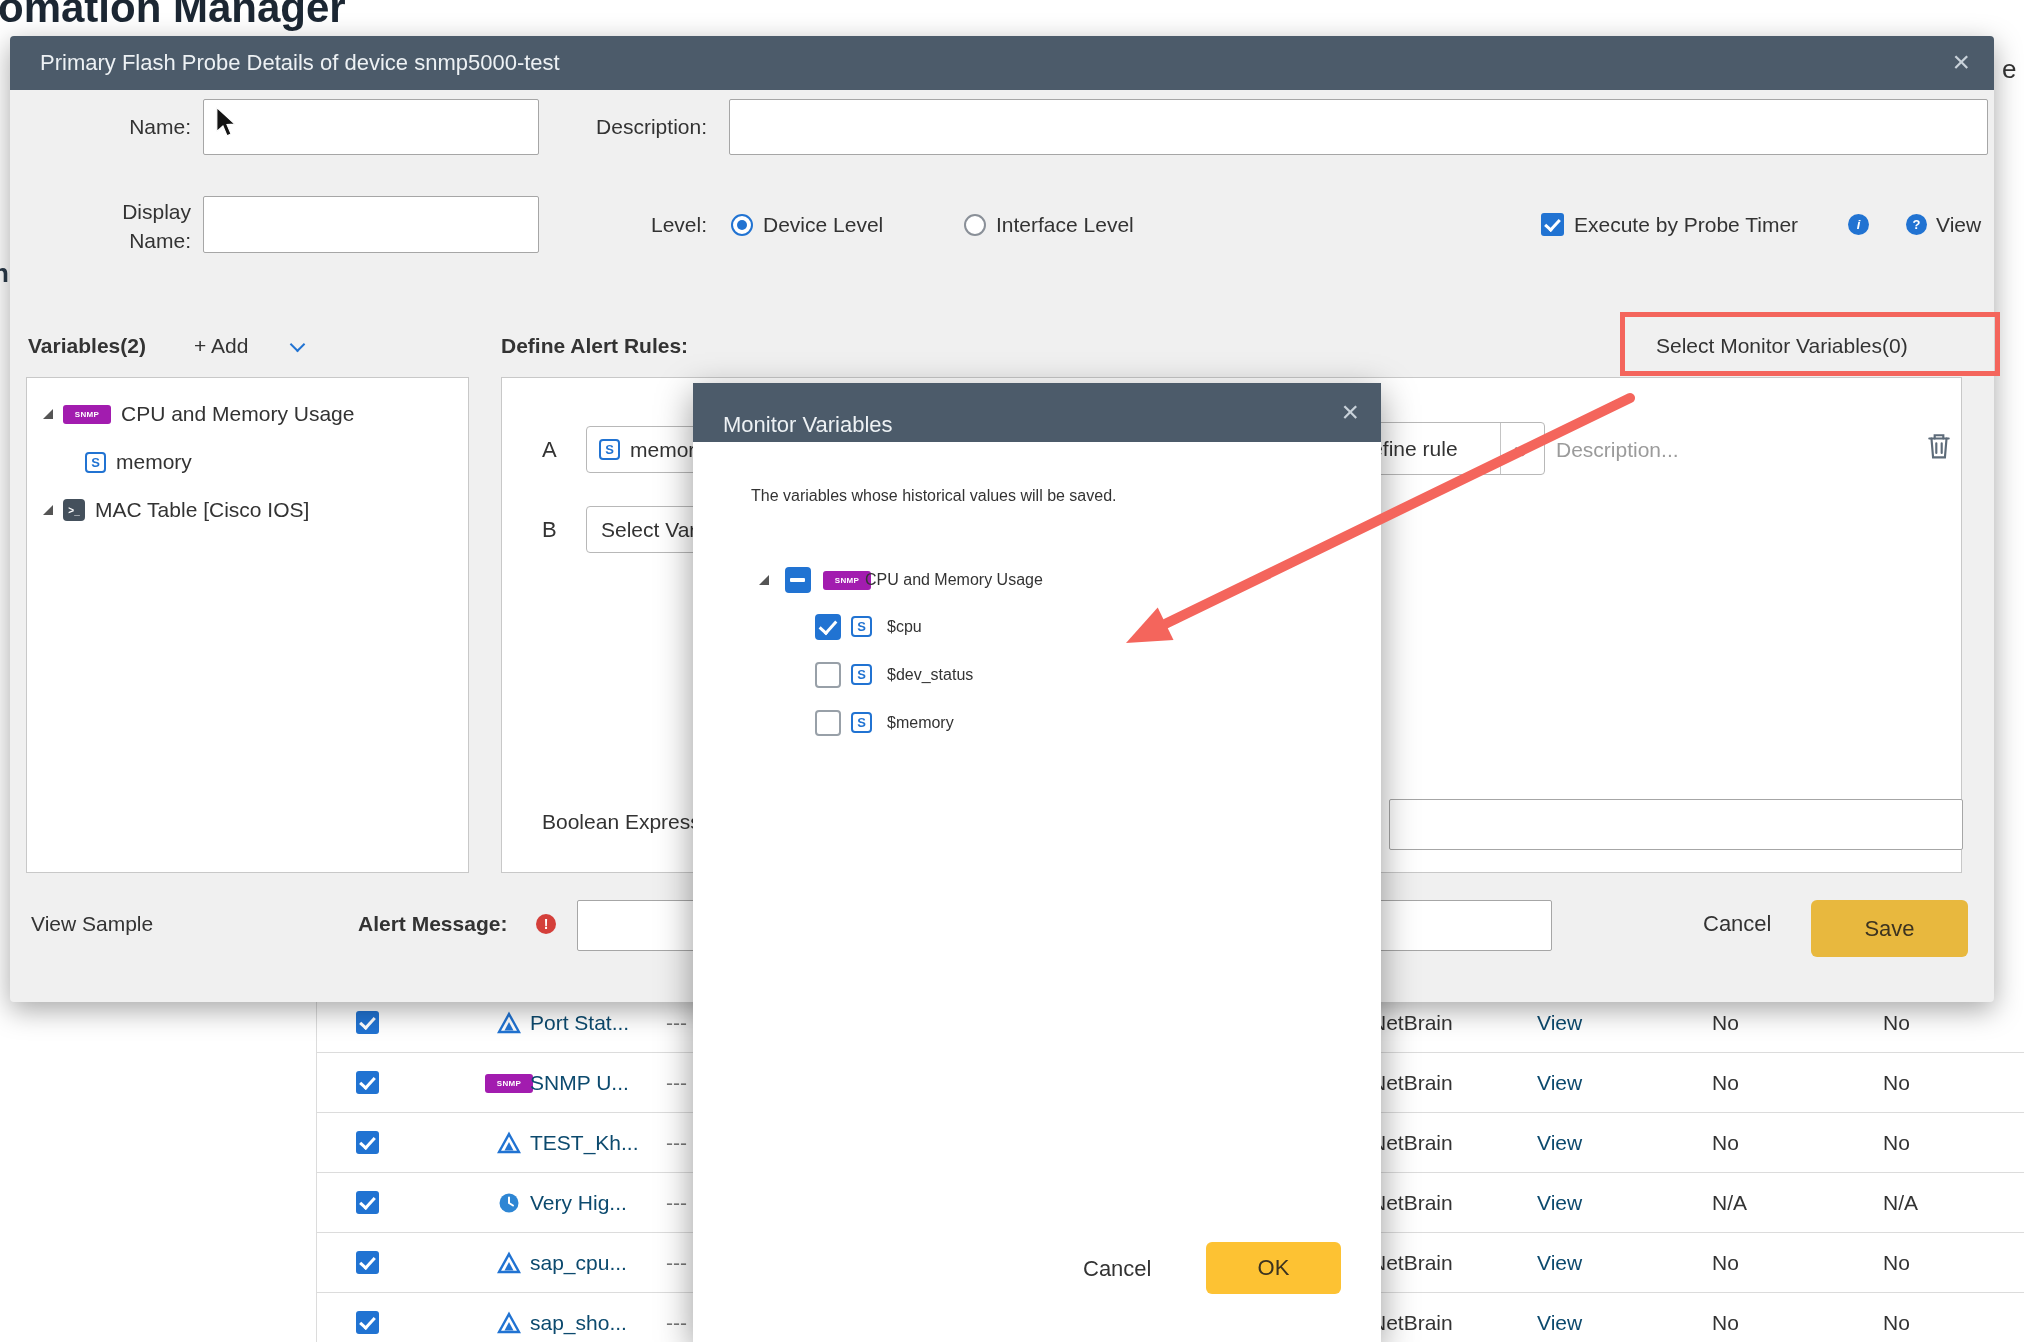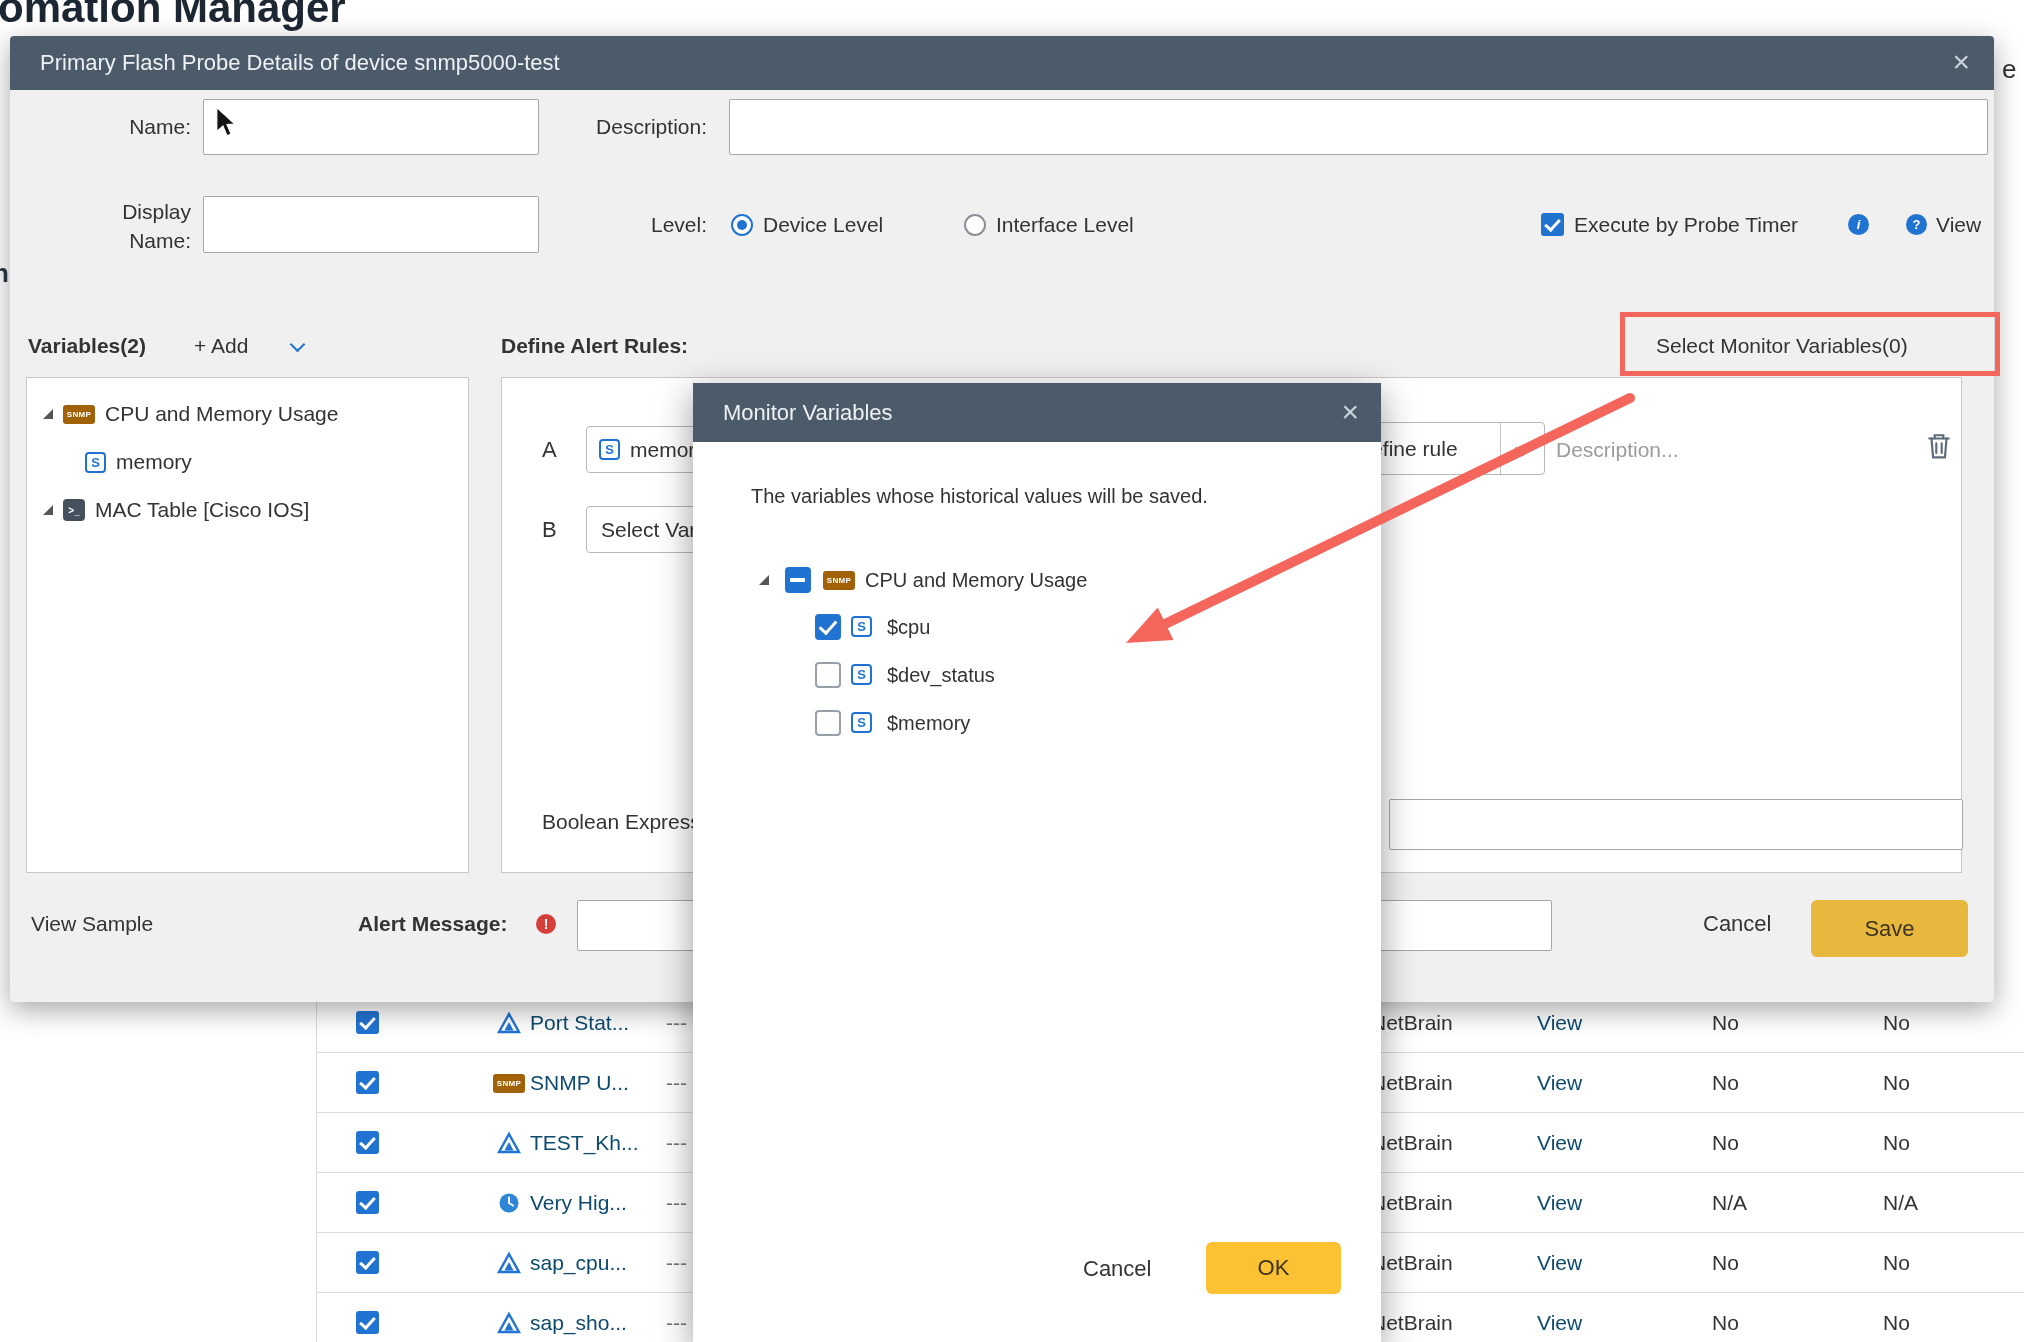--- a/index.html
+++ b/index.html
@@ -35,21 +35,21 @@
   .radio { position:absolute; width:22px; height:22px; border-radius:50%; background:#fff; border:2px solid #8a9098; }
   .radio.sel { border-color:#2173d2; }
   .radio.sel::after { content:""; position:absolute; left:4px; top:4px; width:10px; height:10px; border-radius:50%; background:#2173d2; }
 
   .chev { display:inline-block; width:11px; height:11px; border-right:2px solid #666; border-bottom:2px solid #666; transform:rotate(45deg); }
   .chev.blue { border-color:#2173d2; }
 
   .tri { width:0; height:0; border-left:10px solid transparent; border-bottom:10px solid #555; }
 
   .sicon { display:inline-flex; align-items:center; justify-content:center; width:21px; height:21px; border:2px solid #2173d2; border-radius:4px; color:#2173d2; background:#fff; font-weight:bold; font-size:13px; flex:none; }
-  .snmpbadge { display:inline-flex; align-items:center; justify-content:center; width:32px; height:19px; background:#a16207; border-radius:3px; color:#fff; font-size:8px; font-weight:bold; letter-spacing:.3px; flex:none; }
+  .snmpbadge { display:inline-flex; align-items:center; justify-content:center; width:48px; height:19px; background:#a21caf; border-radius:3px; color:#fff; font-size:8px; font-weight:bold; letter-spacing:.3px; flex:none; }
   .term { display:inline-flex; align-items:center; justify-content:center; width:22px; height:22px; background:#44505c; border-radius:4px; color:#fff; font-size:10px; font-weight:bold; flex:none; }
 
   .link { color:#0c4a6e; cursor:pointer; white-space:nowrap; }
   .inp { position:absolute; background:#fff; border:1px solid #a6a6a6; border-radius:2px; font-size:20px; padding:0 10px; font-family:"Liberation Sans",sans-serif; }
 
   
   .dialog { position:absolute; left:10px; top:36px; width:1984px; height:966px; background:#f0f0f0; border-radius:4px; box-shadow:0 8px 28px rgba(0,0,0,.35); z-index:10; }
   .bar { position:absolute; left:0; top:0; right:0; height:54px; background:#4c5b6a; border-radius:4px 4px 0 0; }
   .bar .bar-title { position:absolute; left:30px; top:0; line-height:54px; font-size:22px; color:#edf1f4; white-space:nowrap; }
   .bar .bar-close { position:absolute; right:24px; top:0; line-height:52px; font-size:30px; color:#c9d2da; cursor:pointer; }
@@ -66,21 +66,21 @@
   .btn-gold { position:absolute; border:none; border-radius:6px; font-size:22px; color:#3c3320; font-family:"Liberation Sans",sans-serif; cursor:pointer; }
 
   .circ { position:absolute; width:21px; height:21px; border-radius:50%; background:#2173d2; color:#fff; display:flex; align-items:center; justify-content:center; font-size:13px; font-weight:bold; }
   .circ.red { background:#d43f3a; width:20px; height:20px; font-size:14px; }
 
   
   .red-rect { position:absolute; left:1620px; top:312px; width:380px; height:64px; border:5px solid #f4655c; z-index:20; }
 
   
   .modal { position:absolute; left:693px; top:383px; width:688px; height:959px; background:#fff; box-shadow:0 10px 34px rgba(0,0,0,.4); z-index:30; }
-  .mrow-label { position:absolute; font-size:20px; color:#333; line-height:26px; white-space:nowrap; }
+  .mrow-label { position:absolute; font-size:16px; color:#333; line-height:26px; white-space:nowrap; }
 
   .arrow-svg { position:absolute; left:0; top:0; z-index:40; pointer-events:none; }
   .cursor-svg { position:absolute; left:214px; top:106px; z-index:50; pointer-events:none; }
 </style>
 </head>
 <body>
 
 <div id="stage">
 
   <div class="bg-heading">omation Manager</div>
@@ -276,21 +276,21 @@
     <span class="circ red" style="left:526px; top:878px;">!</span>
     <input class="inp" style="left: 567px; top: 864px; width: 975px; height: 51px;" value="">
     <div class="lbl link" style="left:1693px; top:868px; line-height:40px; font-size:22px;">Cancel</div>
     <button class="btn-gold" style="left:1801px; top:864px; width:157px; height:57px; background:#e8b83e;">Save</button>
   </div>
 
   <div class="red-rect"></div>
 
   <div class="modal">
     <div class="bar" style="height:59px; border-radius:0;">
-      <span class="bar-title" style="line-height:59px;">Monitor Variables</span>
+      <span class="bar-title" style="line-height:59px;margin-top:12px;">Monitor Variables</span>
       <span class="bar-close" style="line-height:57px; right:22px;">×</span>
     </div>
 
     <div class="mrow-label" style="left:58px; top:100px;">The variables whose historical values will be saved.</div>
 
     <span class="tri" style="position:absolute; left:66px; top:192px;"></span>
     <span class="cb cb26 ind" style="left:92px; top:184px;"></span>
     <span class="snmpbadge" style="position:absolute; left:130px; top:188px;">SNMP</span>
     <div class="mrow-label" style="left:172px; top:184px;">CPU and Memory Usage</div>
 

